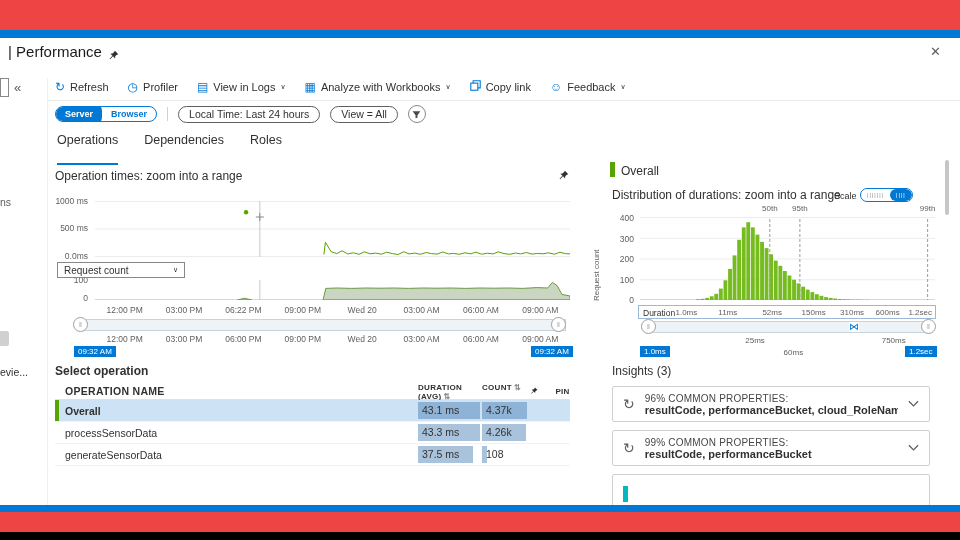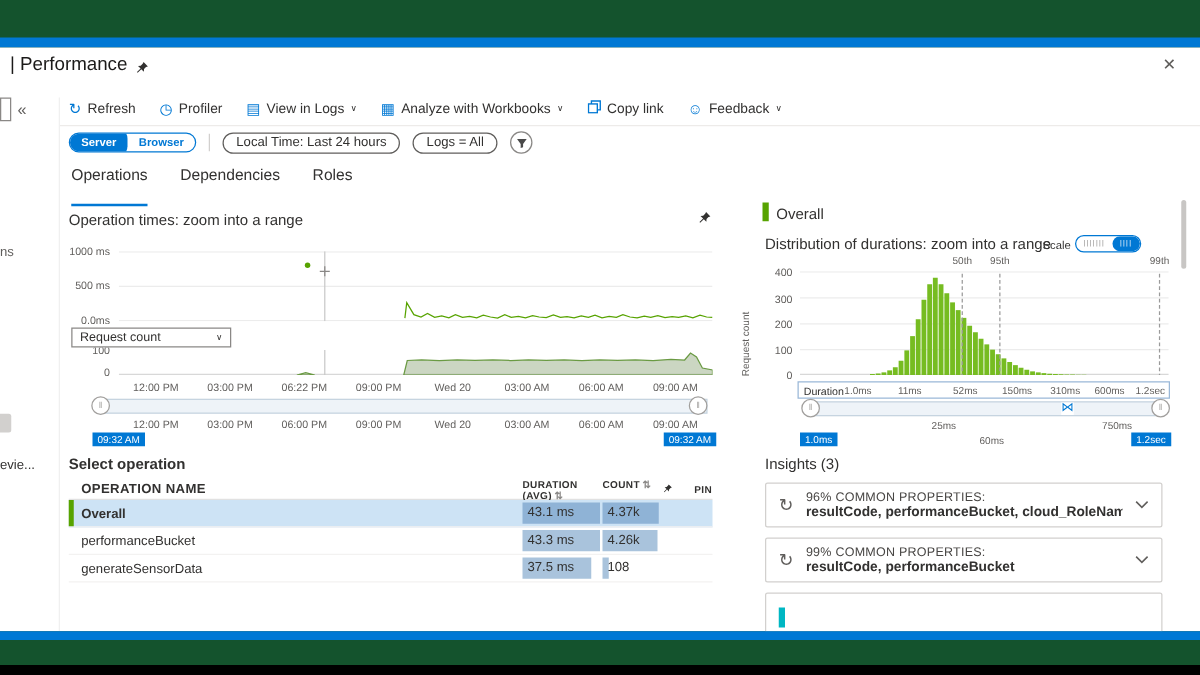--- a/index.html
+++ b/index.html
@@ -1,18 +1,18 @@
 <!DOCTYPE html>
 <html><head>
 <meta charset="utf-8">
 <style>
   *{box-sizing:border-box;margin:0;padding:0}
   html,body{width:960px;height:540px;background:#000;overflow:hidden;
     font-family:"Liberation Sans",sans-serif}
-  .stage{position:relative;width:960px;height:532px;background:#14532d}
+  .stage{position:relative;width:960px;height:532px;background:#ef4444}
   .topbar{position:absolute;left:0;top:30px;width:960px;height:8px;background:#0078d4}
   .botbar{position:absolute;left:0;top:505px;width:960px;height:7px;background:#0078d4}
   .content{position:absolute;left:0;top:38px;width:960px;height:467px;background:#fff;overflow:hidden;color:#323130}
 
   
   .blade-title{position:absolute;left:8px;top:5px;font-size:15px;color:#1b1a19;white-space:nowrap}
   .title-pin{position:absolute;left:108px;top:9px;cursor:pointer}
   .close-x{position:absolute;left:930px;top:6px;font-size:13px;color:#605e5c;cursor:pointer}
 
   
@@ -175,21 +175,21 @@
     </div>
     <div class="tb-border"></div>
 
     <div class="filters">
       <span class="toggle-pill">
         <span class="toggle-seg active">Server</span>
         <span class="toggle-seg">Browser</span>
       </span>
       <span class="filter-sep"></span>
       <span class="pill">Local Time: Last 24 hours</span>
-      <span class="pill">Logs = All</span>
+      <span class="pill">View = All</span>
       <span class="funnel-btn">
         <svg width="9" height="9" viewBox="0 0 14 14">
             <path d="M1 2h12L8.5 8v4l-3 1V8z" fill="#494949"></path>
           </svg>
       </span>
     </div>
 
     <div class="tabs">
       <span class="tab active">Operations</span>
       <span class="tab">Dependencies</span>
@@ -283,21 +283,21 @@
             <span class="bar" style="width: 97%;"></span>
             <span class="cell-val">43.1 ms</span>
           </span>
         <span class="c-count">
             <span class="bar" style="width: 94%;"></span>
             <span class="cell-val">4.37k</span>
           </span>
         <span class="c-pin"></span>
       </div>
       <div class="t-row">
-        <span class="c-name">performanceBucket</span>
+        <span class="c-name">processSensorData</span>
         <span class="c-dur">
             <span class="bar" style="width: 97%;"></span>
             <span class="cell-val">43.3 ms</span>
           </span>
         <span class="c-count">
             <span class="bar" style="width: 92%;"></span>
             <span class="cell-val">4.26k</span>
           </span>
         <span class="c-pin"></span>
       </div>

